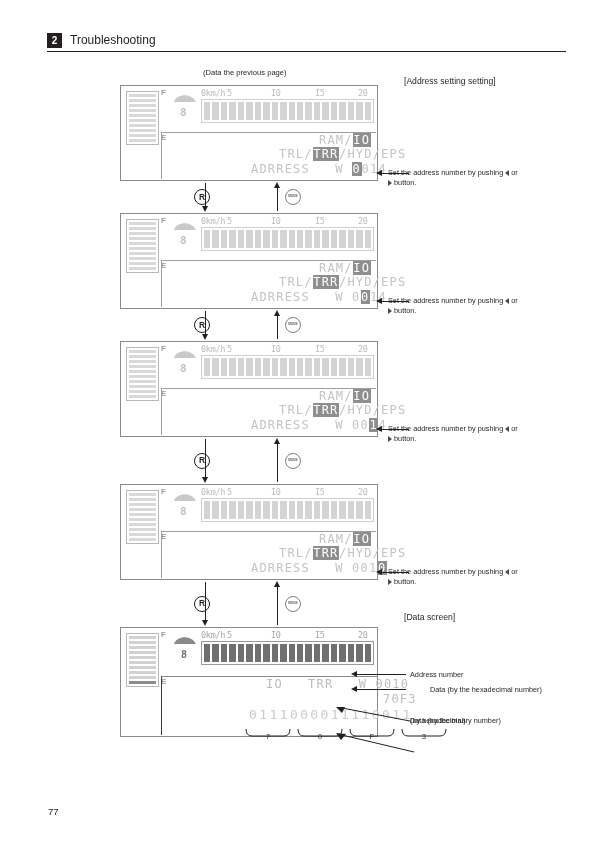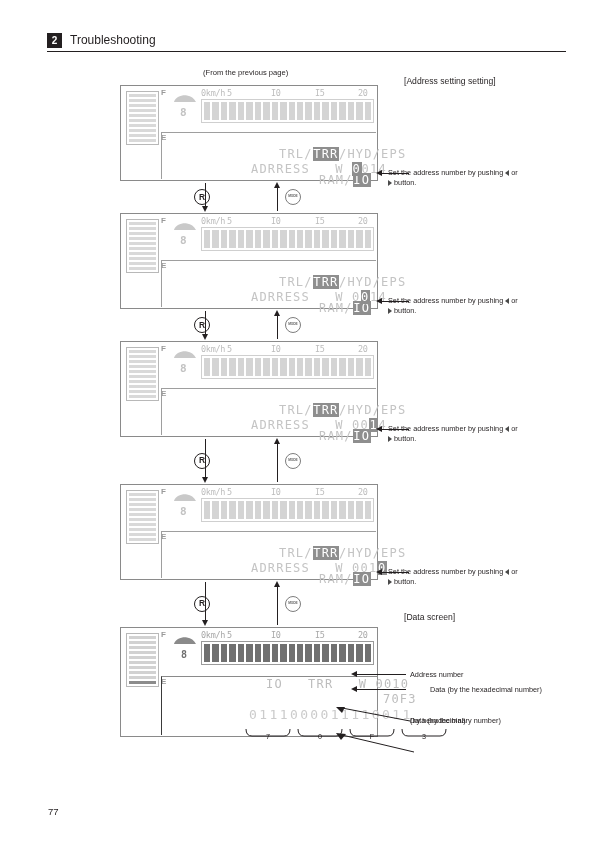--- a/index.html
+++ b/index.html
@@ -129,21 +129,21 @@
   }
 
   
   .lcdtext {
     position:absolute;
     font-family:"DejaVu Sans Mono", monospace;
     color:#c4c4c4;
     white-space:pre;
     letter-spacing:1.2px;
   }
-  .row-ram  { left:198px; top:47px; font-size:12px;margin-top:40px; }
+  .row-ram  { left:198px; top:47px; font-size:12px; }
   .row-trl  { left:158px; top:61px; font-size:12px; }
   .row-adr  { left:130px; top:76px; font-size:12px; }
 
   .hl {
     background:#8e8e8e; color:#ffffff; padding:0 0.5px;
   }
 
   
   .d-row1 { left:145px; top:49px; font-size:12px; color:#bdbdbd; }
   .d-row2 { left:262px; top:64px; font-size:12px; color:#bdbdbd; }
@@ -224,21 +224,21 @@
 </style>
 </head>
 <body>
 
 <div class="page-header">
   <div class="chap-badge">2</div>
   <div class="chap-title">Troubleshooting</div>
   <div class="header-rule"></div>
 </div>
 
-<div class="from-prev">(From the previous page)</div>
+<div class="from-prev">(Data the previous page)</div>
 
 <div class="section-label" id="sec-addr">[Address setting setting]</div>
 <div class="section-label" id="sec-data">[Data screen]</div>
 
 <div id="panels-host">
     <div class="lcd" style="top: 85px;">
       <div class="fuel">
         <span></span>
         <span></span>
         <span></span>

